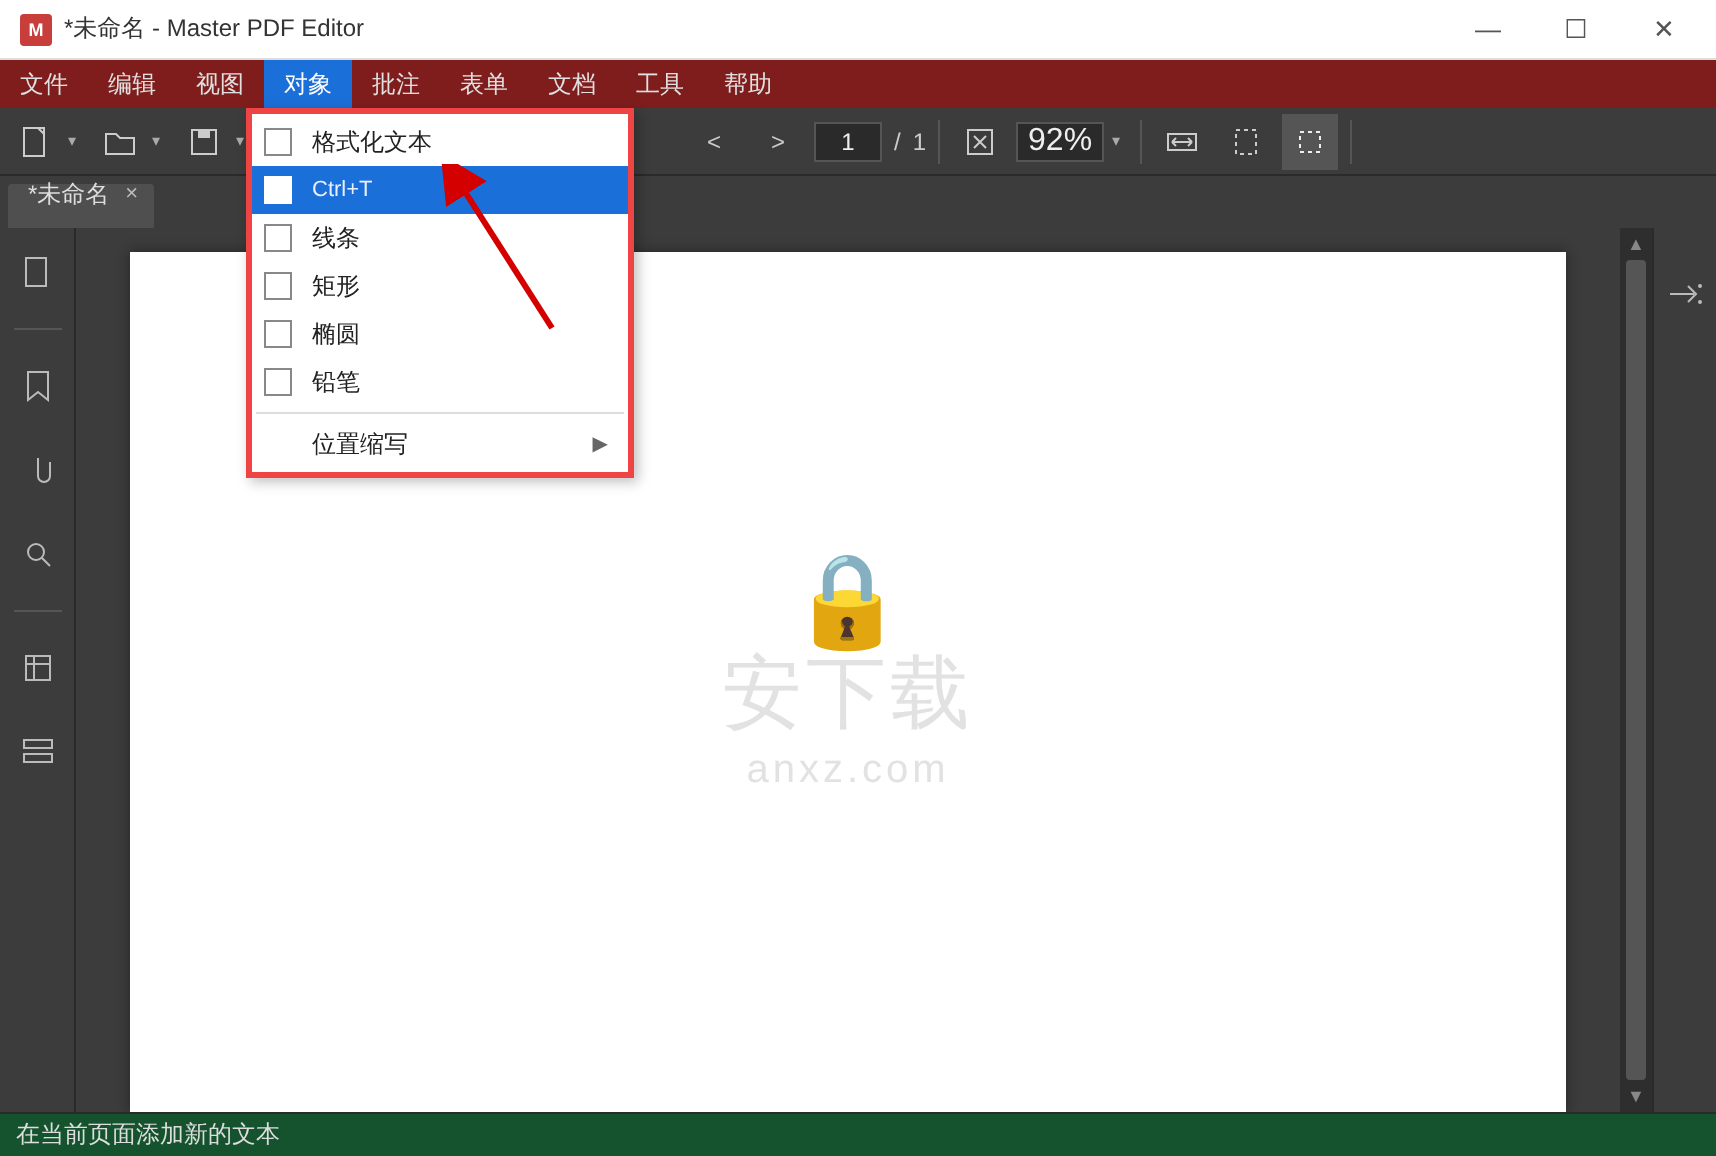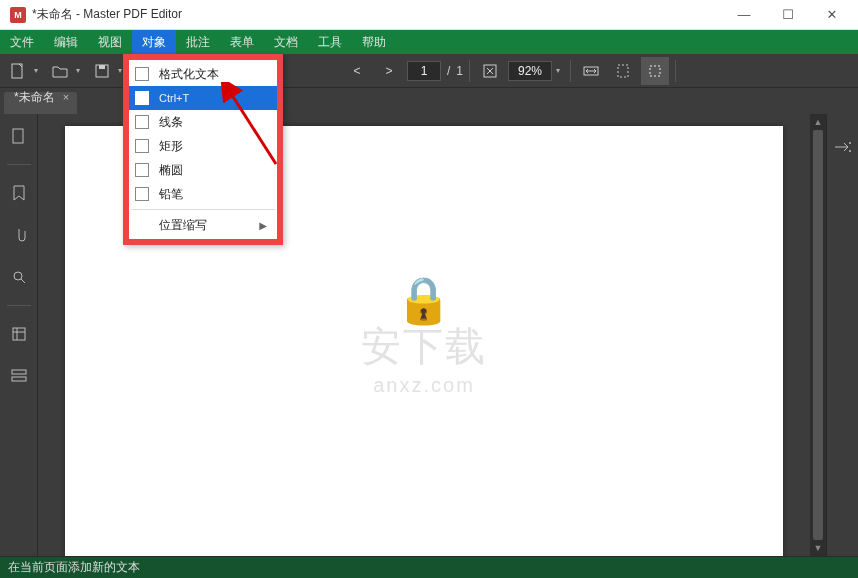--- a/index.html
+++ b/index.html
@@ -5,32 +5,32 @@
   * { box-sizing: border-box; margin: 0; padding: 0; user-select: none; }
   body { font-family: "Microsoft YaHei", "Segoe UI", sans-serif; font-size: 12px; background: #fff; width: 858px; height: 578px; overflow: hidden; position: relative; }
 
   
   .titlebar { height: 30px; background: #fff; display: flex; align-items: center; padding: 0 4px; border-bottom: 1px solid #ddd; }
   .titlebar .app-icon { width: 16px; height: 16px; background: #c73e3a; border-radius: 2px; margin: 0 6px; display: flex; align-items: center; justify-content: center; color: #fff; font-size: 9px; font-weight: bold; }
   .titlebar .title-text { flex: 1; color: #333; }
   .titlebar .win-btn { width: 44px; height: 30px; display: flex; align-items: center; justify-content: center; color: #555; font-size: 13px; }
 
   
-  .menubar { height: 24px; background: #15803d; display: flex; align-items: stretch; color: #e0e0e0; }
+  .menubar { height: 24px; background: #7f1d1d; display: flex; align-items: stretch; color: #e0e0e0; }
   .menubar .menu-item { padding: 0 10px; display: flex; align-items: center; cursor: default; }
   .menubar .menu-item.active { background: #1b6fd8; color: #fff; }
 
   
   .toolbar { height: 34px; background: #3c3c3c; display: flex; align-items: center; padding: 0 4px; color: #ccc; gap: 4px; border-bottom: 1px solid #2a2a2a; }
   .tb-btn { width: 28px; height: 28px; display: flex; align-items: center; justify-content: center; position: relative; }
   .tb-sep { width: 1px; height: 22px; background: #555; margin: 0 2px; }
   .tb-drop { width: 8px; margin-left: -2px; color:#aaa; font-size:8px; }
   .tb-page { display: flex; align-items: center; gap: 6px; color:#ccc; }
   .tb-page input { width: 34px; height: 20px; background: #2a2a2a; border: 1px solid #555; color: #eee; text-align: center; font-size: 12px; }
-  .tb-zoom input { width: 44px; height: 20px; background: #2a2a2a; border: 1px solid #555; color: #eee; text-align: center; font-size: 12px; }
+  .tb-zoom input { width: 44px; height: 20px; background: #2a2a2a; border: 1px solid #555; color: #eee; text-align: center; font-size: 16px; }
 
   
   .tabstrip { height: 26px; background: #3c3c3c; display: flex; align-items: flex-end; padding-left: 4px; }
   .doc-tab { background: #4f4f4f; color: #ddd; padding: 4px 8px 16px 10px; display: flex; align-items: center; gap: 8px; font-size: 12px; border-top-left-radius: 2px; border-top-right-radius: 2px; height: 22px; }
   .doc-tab .tab-close { font-size: 11px; color:#bbb; }
 
   
   .workspace { display: flex; height: calc(578px - 30px - 24px - 34px - 26px - 22px); background: #3c3c3c; }
   .leftbar { width: 38px; background: #3c3c3c; display: flex; flex-direction: column; align-items: center; padding-top: 8px; gap: 14px; border-right: 1px solid #2a2a2a; }
   .lb-sep { width: 24px; height: 1px; background: #555; }
@@ -47,21 +47,21 @@
   .vscroll .arr { height: 16px; display:flex; align-items:center; justify-content:center; color:#888; font-size:9px; }
   .vscroll .thumb { flex: 1; background: #555; margin: 0 3px; border-radius: 2px; }
 
   .rightbar { width: 32px; background: #3c3c3c; border-left:1px solid #2a2a2a; display:flex; flex-direction:column; align-items:center; padding-top:20px; }
   .rb-btn { width:26px; height:26px; display:flex; align-items:center; justify-content:center; color:#bbb; }
 
   
   .statusbar { height: 22px; background: #14532d; color: #ddd; display: flex; align-items: center; padding: 0 8px; font-size: 12px; border-top:1px solid #2a2a2a; }
 
   
-  .dropdown { position: absolute; top: 54px; left: 123px; width: 160px; background: #fff; border: 6px solid #ef4444; box-shadow: 2px 2px 6px rgba(0,0,0,.25); z-index: 100; padding: 2px 0; }
+  .dropdown { position: absolute; top: 54px; left: 123px; width: 194px; background: #fff; border: 3px solid #ef4444; box-shadow: 2px 2px 6px rgba(0,0,0,.25); z-index: 100; padding: 2px 0; }
   .dd-item { height: 24px; display: flex; align-items: center; padding: 0 10px 0 6px; color: #222; cursor: default; position: relative; }
   .dd-item.selected { background: #1b6fd8; color: #fff; }
   .dd-check { width: 14px; height: 14px; border: 1px solid #888; margin-right: 10px; background:#fff; flex-shrink:0; }
   .dd-item.selected .dd-check { border-color:#fff; }
   .dd-spacer { width: 24px; flex-shrink:0; }
   .dd-label { flex: 1; }
   .dd-shortcut { color: #555; font-size: 11px; }
   .dd-item.selected .dd-shortcut { color: #e8f0ff; }
   .dd-sep { height: 1px; background: #ddd; margin: 3px 2px; }
   .dd-sub { color:#666; font-size:10px; }

